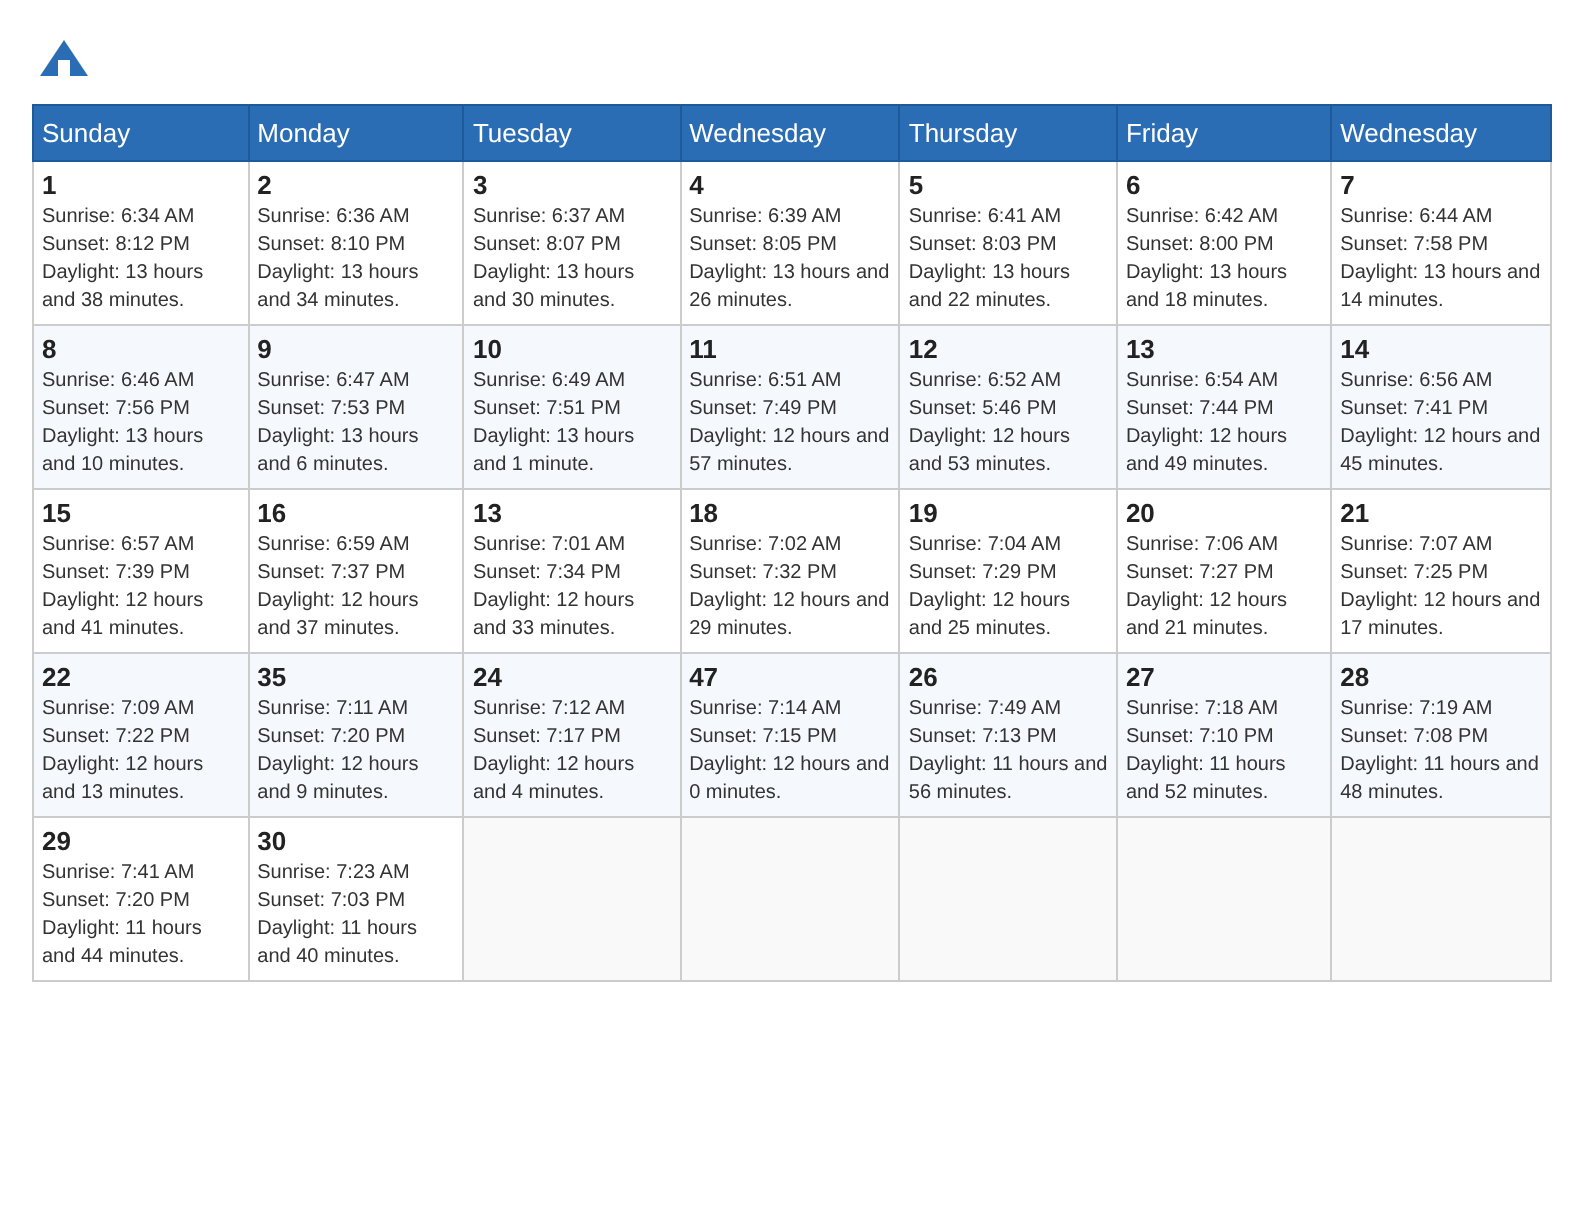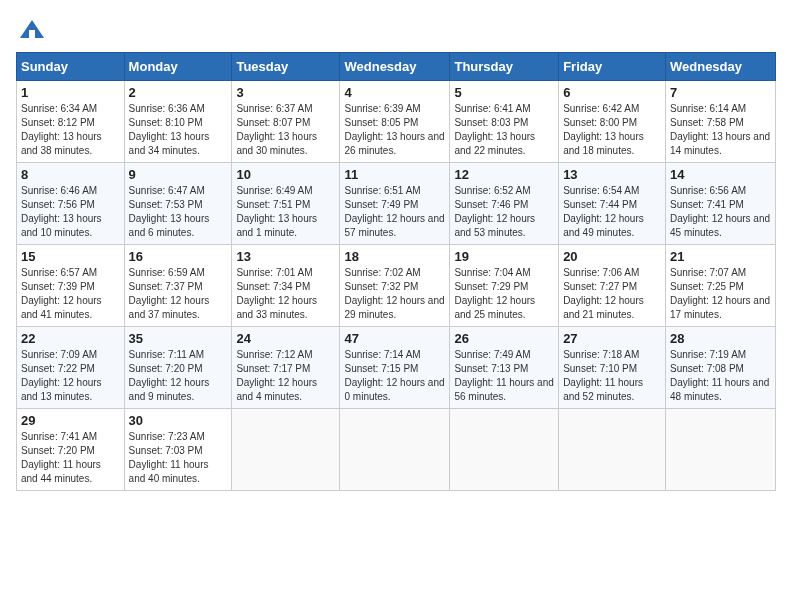--- a/index.html
+++ b/index.html
@@ -51,21 +51,21 @@
       width: 100%;
       border-collapse: collapse;
       font-size: 11px;
     }
     .calendar thead th {
       background-color: #2a6db5;
       color: #fff;
       padding: 6px 4px;
       text-align: left;
       font-size: 13px;
-      font-weight: bold;
+      font-weight: normal;
       border: 1px solid #1e5a9a;
     }
     .calendar tbody td {
       vertical-align: top;
       padding: 4px 4px;
       border: 1px solid #ccc;
       width: 113px;
       height: 80px;
       background: #fff;
     }
@@ -164,21 +164,21 @@
         <span class="day-number">6</span>
         <div class="day-info">
           <span>Sunrise: 6:42 AM</span><br>
           <span>Sunset: 8:00 PM</span><br>
           <span>Daylight: 13 hours and 18 minutes.</span>
         </div>
       </td>
         <td>
         <span class="day-number">7</span>
         <div class="day-info">
-          <span>Sunrise: 6:14 AM</span><br>
+          <span>Sunrise: 6:44 AM</span><br>
           <span>Sunset: 7:58 PM</span><br>
           <span>Daylight: 13 hours and 14 minutes.</span>
         </div>
       </td>
       </tr>
       <tr>
         <td>
         <span class="day-number">8</span>
         <div class="day-info">
           <span>Sunrise: 6:46 AM</span><br>
@@ -207,21 +207,21 @@
         <div class="day-info">
           <span>Sunrise: 6:51 AM</span><br>
           <span>Sunset: 7:49 PM</span><br>
           <span>Daylight: 12 hours and 57 minutes.</span>
         </div>
       </td>
         <td>
         <span class="day-number">12</span>
         <div class="day-info">
           <span>Sunrise: 6:52 AM</span><br>
-          <span>Sunset: 7:46 PM</span><br>
+          <span>Sunset: 5:46 PM</span><br>
           <span>Daylight: 12 hours and 53 minutes.</span>
         </div>
       </td>
         <td>
         <span class="day-number">13</span>
         <div class="day-info">
           <span>Sunrise: 6:54 AM</span><br>
           <span>Sunset: 7:44 PM</span><br>
           <span>Daylight: 12 hours and 49 minutes.</span>
         </div>

